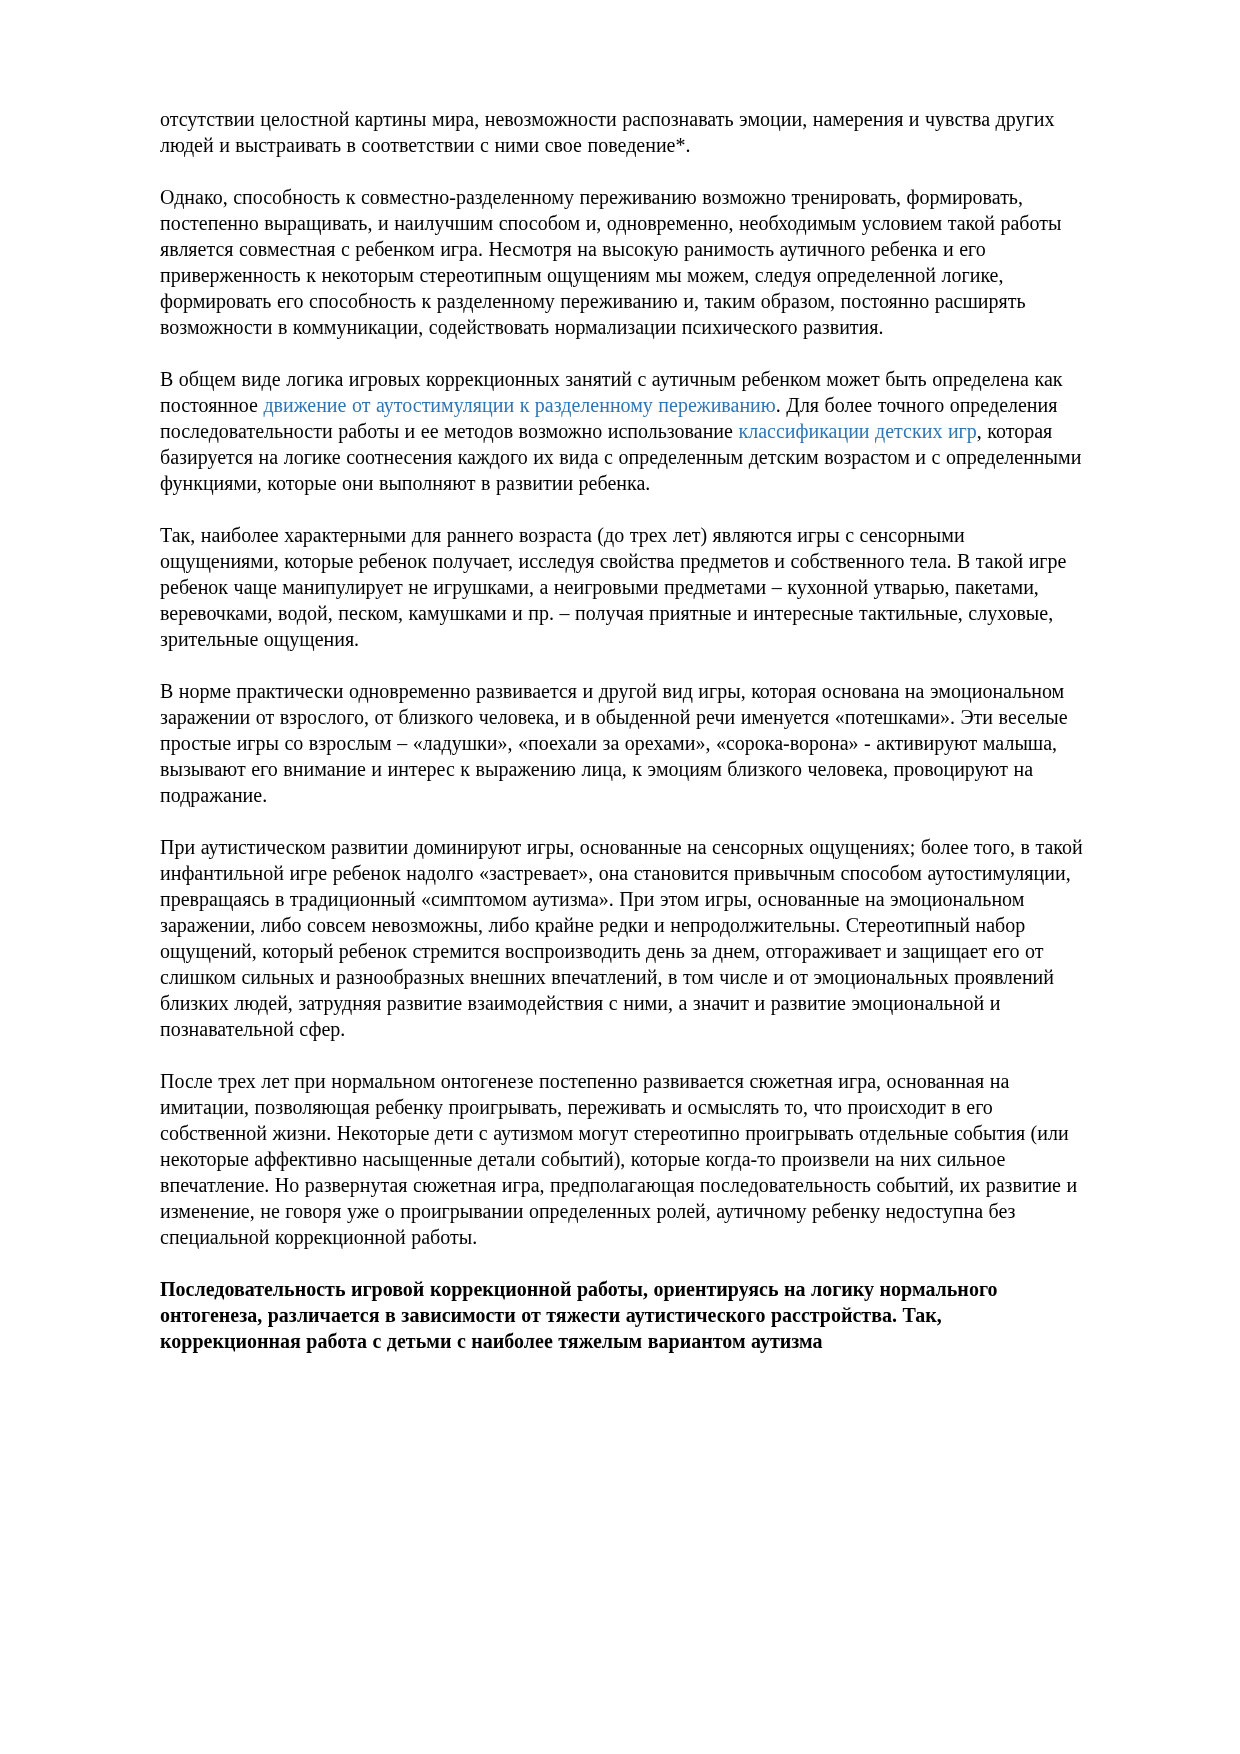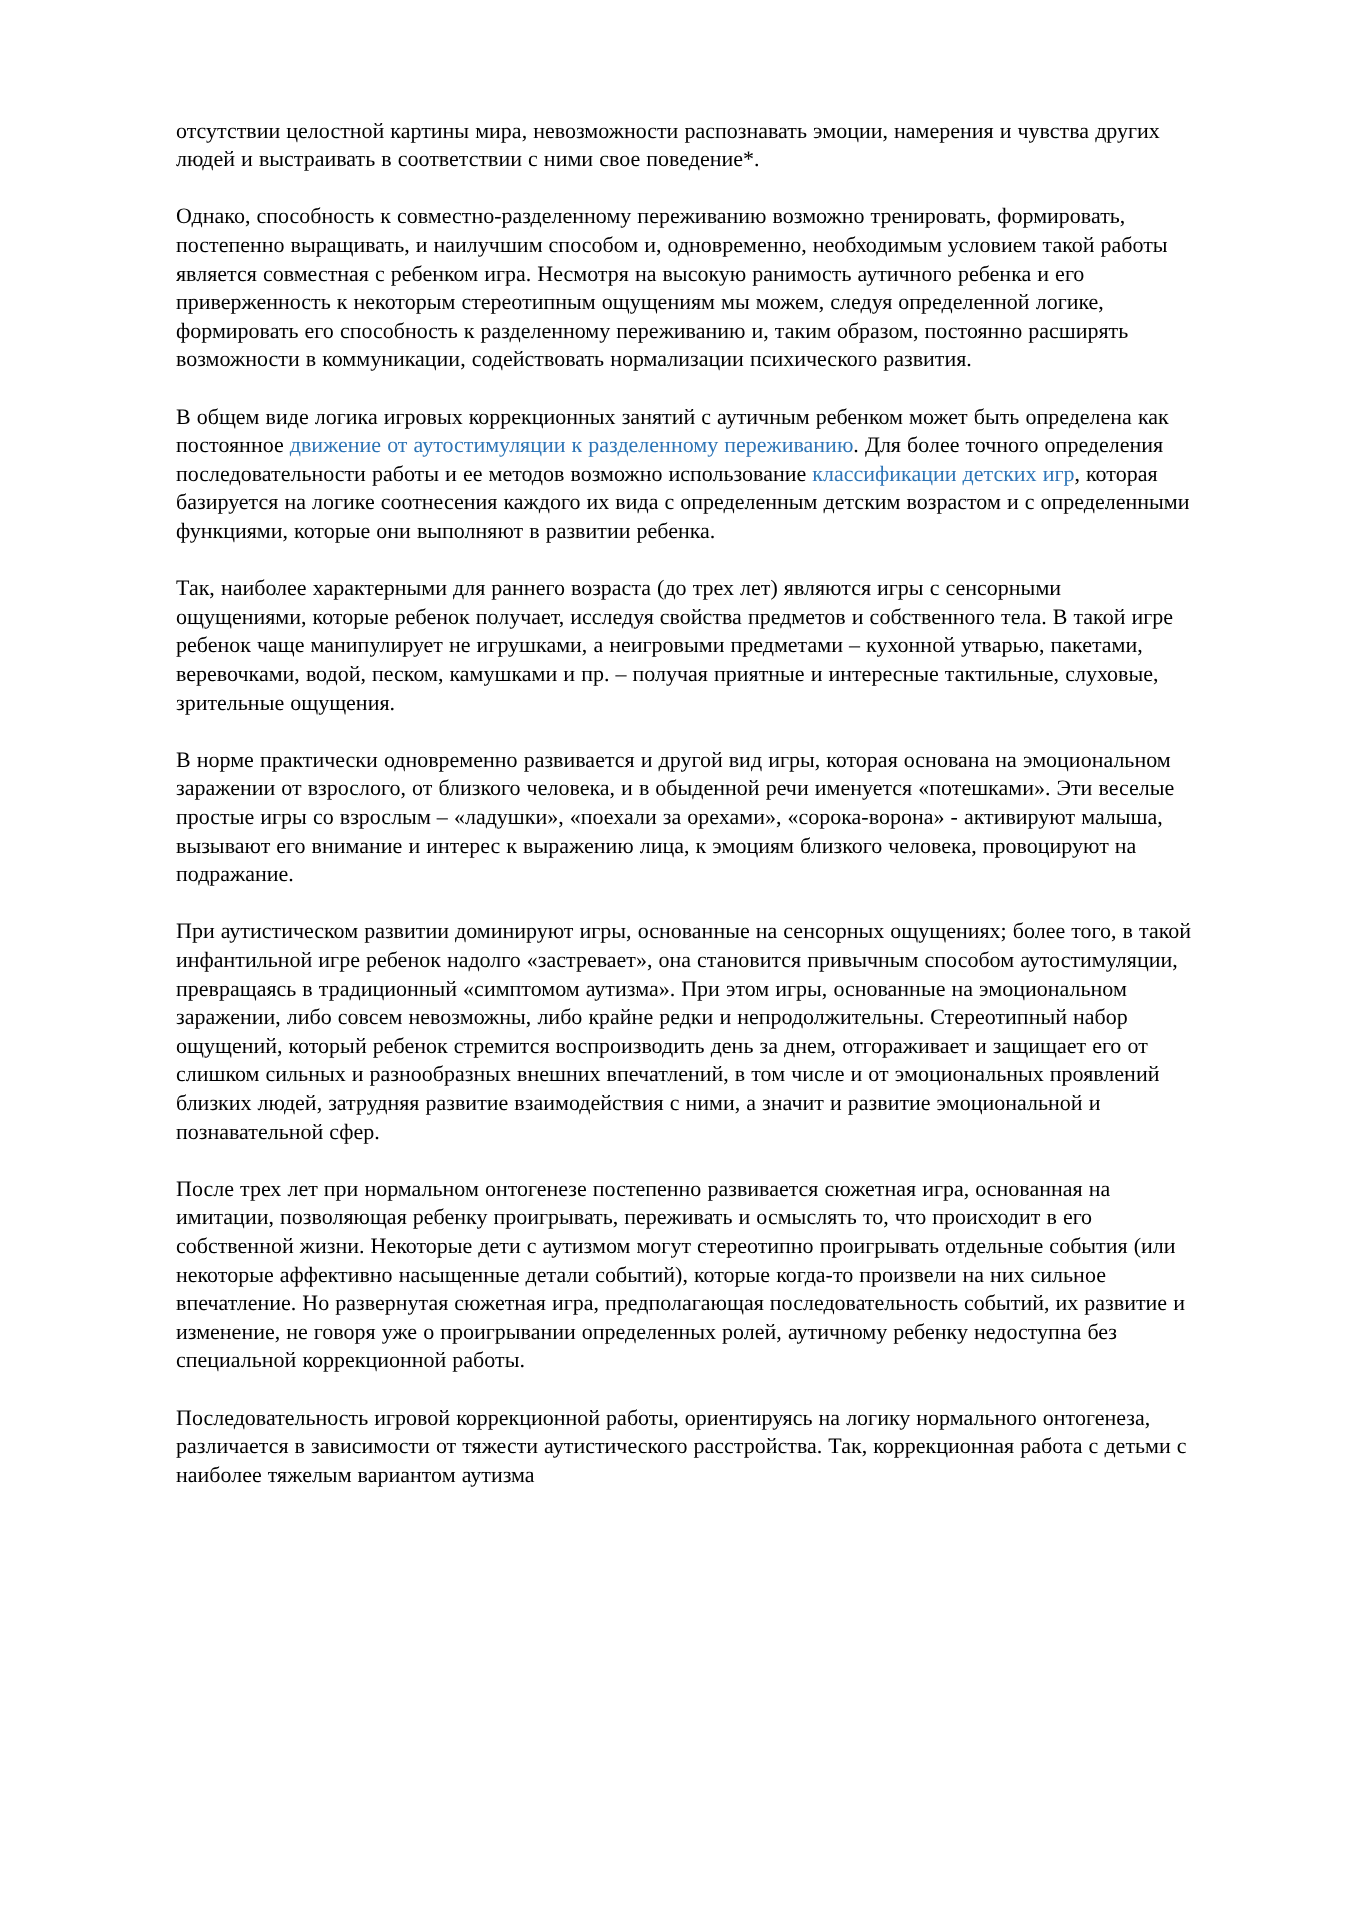--- a/index.html
+++ b/index.html
@@ -25,20 +25,21 @@
   .content p {
     margin: 0 0 26px 0;
     font-size: 20px;
     line-height: 26px;
     text-align: left;
     color: #000000;
     word-spacing: 0.5px;
   }
   .content p:last-child {
     margin-bottom: 0;
+    font-weight: bold;
   }
   a.doc-link {
     color: #2E75B6;
     text-decoration: none;
     cursor: pointer;
     margin-top: 32px;
   }
 </style>
 </head>
 <body>

